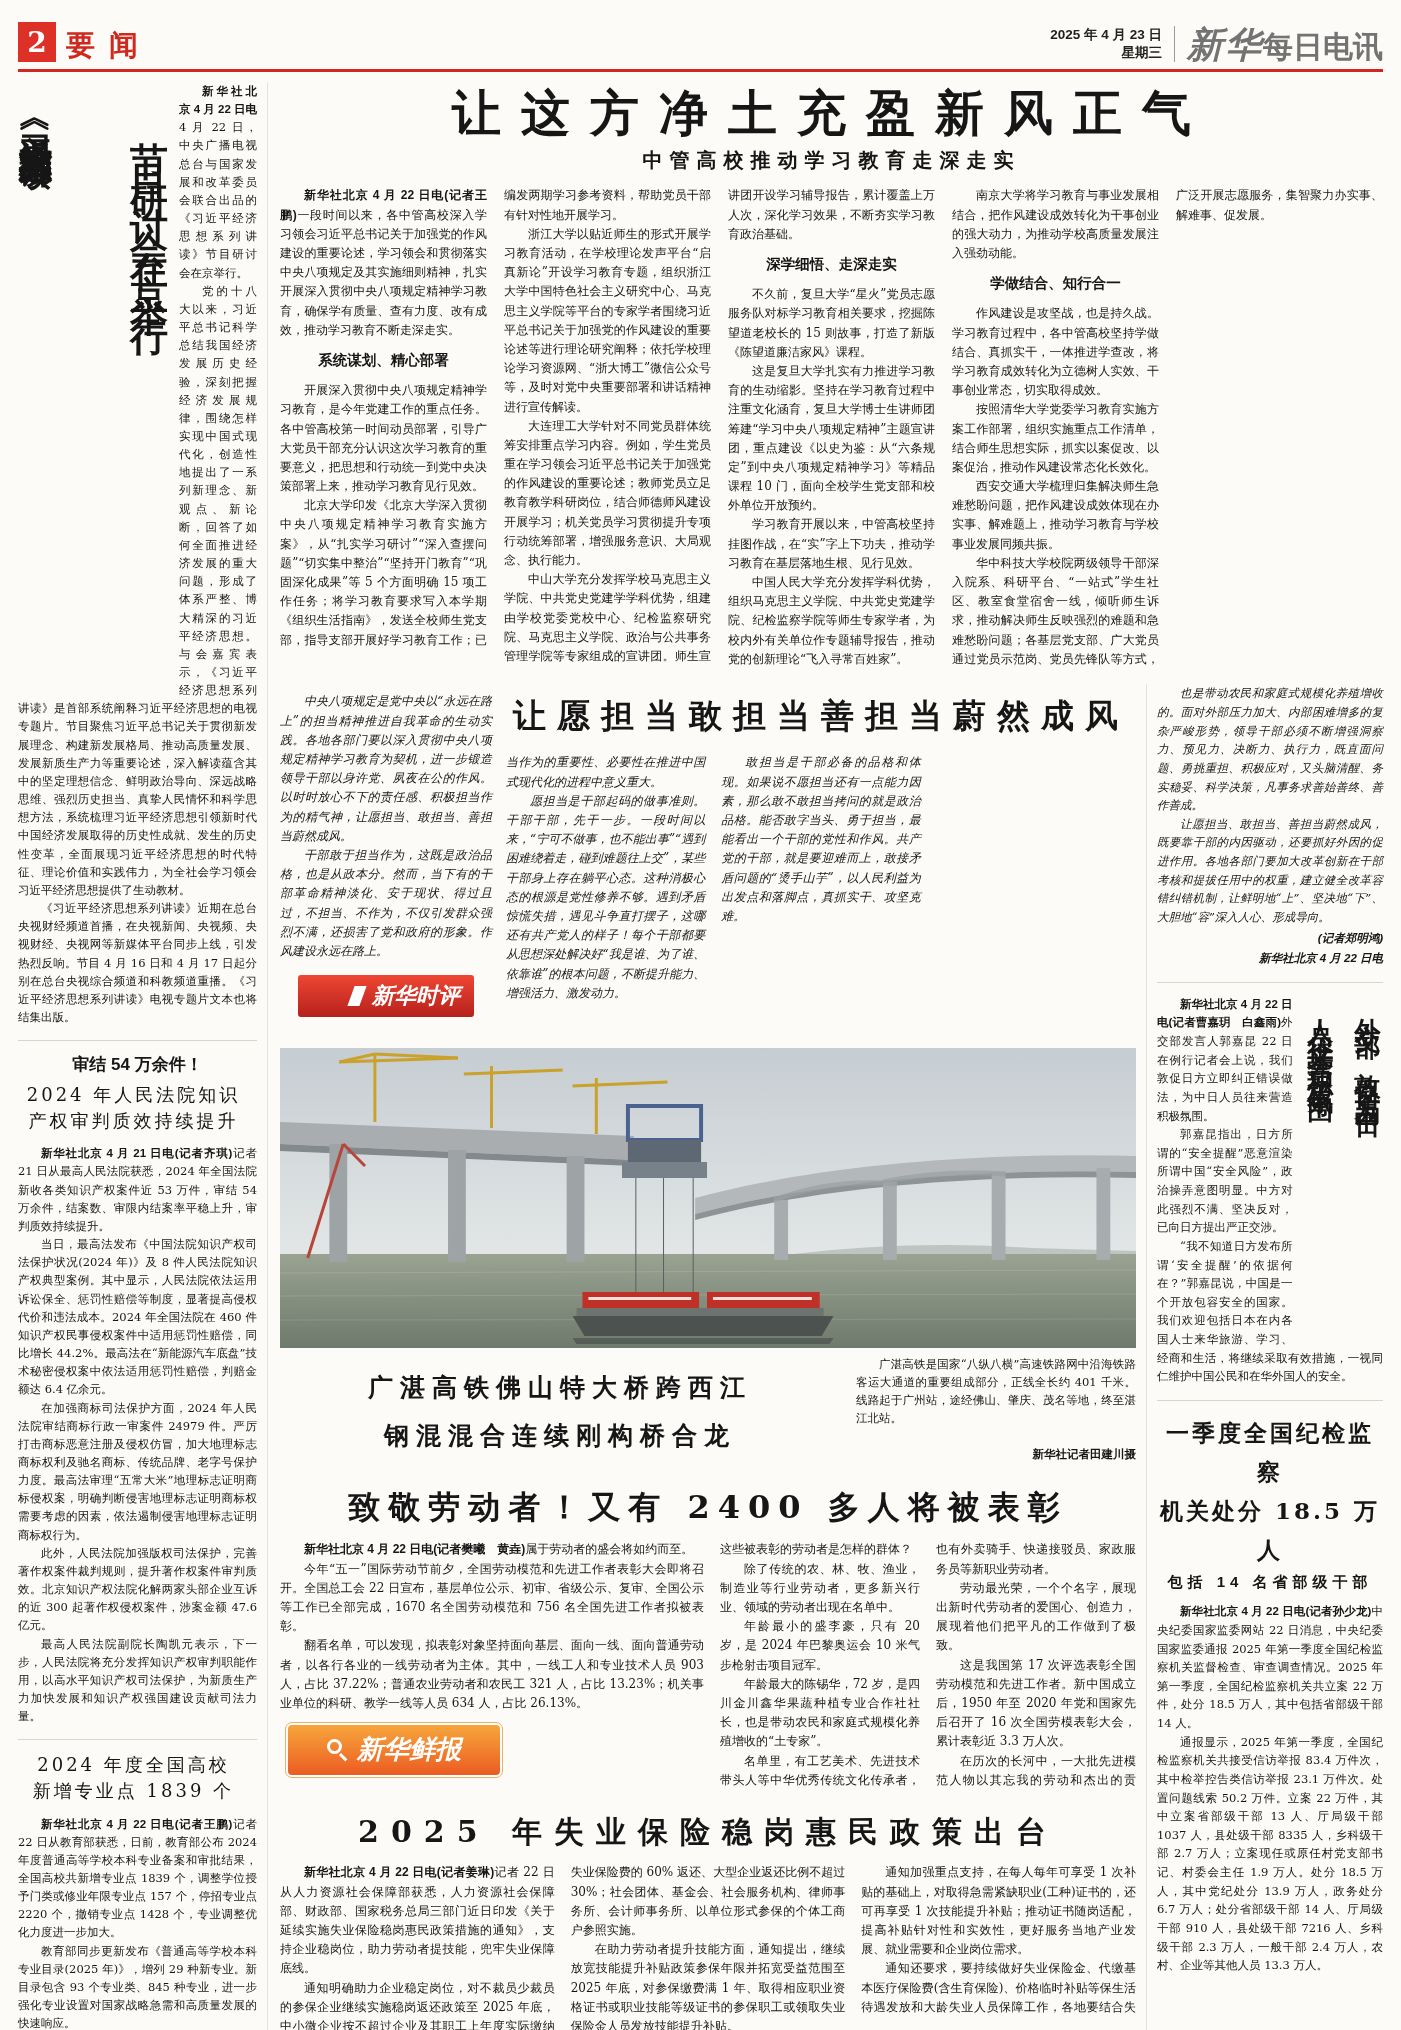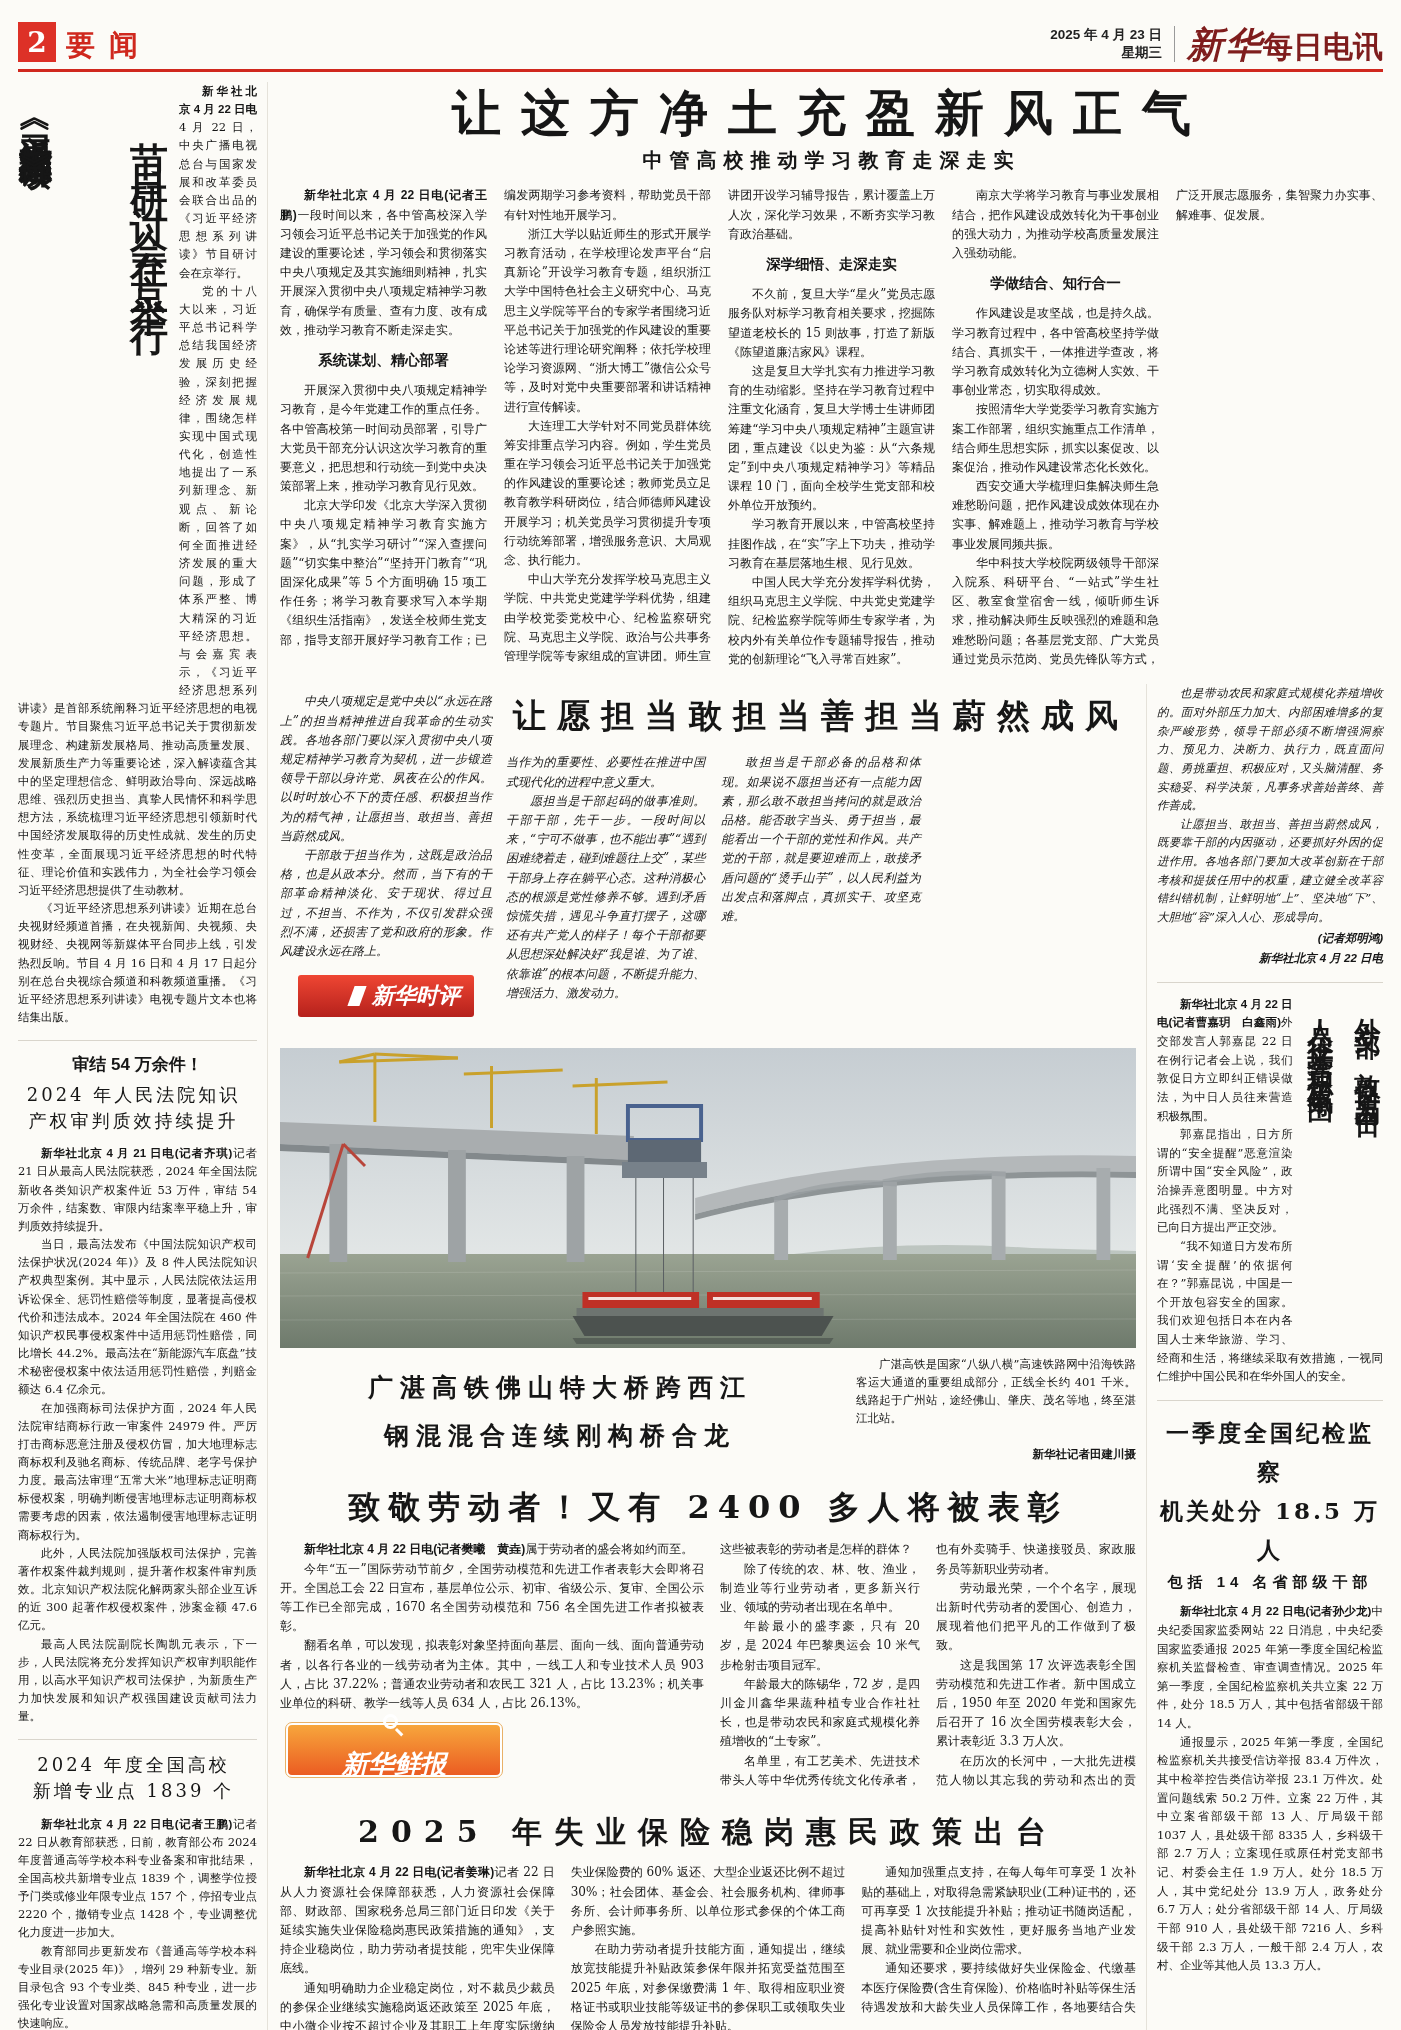--- a/index.html
+++ b/index.html
@@ -11,21 +11,21 @@
   }
   
   .hdr { display:flex; align-items:flex-end; justify-content:space-between; height:52px; }
   .hdr-left { display:flex; align-items:flex-end; gap:10px; }
   .pagenum { width:38px; height:40px; background:#dd3127; color:#fff; font-family:"DejaVu Serif",serif;
     font-size:28px; font-weight:700; display:flex; align-items:center; justify-content:center; }
   .section-title { color:#cf281e; font-size:29px; font-weight:700; letter-spacing:14px; line-height:1; padding-bottom:2px; }
   .hdr-right { display:flex; align-items:center; gap:12px; }
   .date-block { text-align:right; font-family:"Liberation Sans",sans-serif; font-size:13.5px; font-weight:700; line-height:1.35; color:#222; }
   .hdr-sep { width:1px; height:36px; background:#9a9a9a; }
-  .masthead { color:#7f1d1d; font-weight:700; font-size:30px; line-height:1; white-space:nowrap; }
+  .masthead { color:#737373; font-weight:700; font-size:30px; line-height:1; white-space:nowrap; }
   .masthead .script { font-style:italic; font-size:36px; letter-spacing:2px; }
   .redline { height:3px; background:#d0281e; margin-top:7px; }
   
   .bodygrid { display:flex; margin-top:10px; }
   .left-rail { width:250px; padding-right:10px; border-right:1px solid #e5e2da; }
   .main-zone { flex:1; padding-left:12px; }
   .midgrid { display:flex; }
   .center-zone { width:866px; padding-right:10px; }
   .right-rail { flex:1; padding-left:10px; border-left:1px solid #e5e2da; }
   
@@ -65,21 +65,21 @@
   .caption-text { flex:1; font-size:11.5px; line-height:1.55; }
   .caption-text .para { text-indent:2em; }
   .credit { text-align:right; font-family:"Liberation Sans",sans-serif; font-weight:700; margin-top:18px; }
   
   .laborers-headline { font-size:32px; font-weight:700; text-align:center; letter-spacing:8px; margin:12px 0 10px 0; white-space:nowrap; }
   .laborers-body { display:flex; gap:16px; height:258px; font-size:12px; line-height:1.6; overflow:hidden; }
   .laborers-col1 { width:424px; }
   .laborers-cols { flex:1; columns:2; column-gap:16px; column-fill:auto; height:100%; overflow:hidden; }
   .badge-xhxb { margin:10px 0 0 6px; width:216px; height:54px; background:linear-gradient(180deg,#f7a63c,#eb5c22);
     border:2px solid #fff; outline:1px solid #e9b167; color:#fff; display:flex; align-items:center; justify-content:center;
-    gap:8px; font-weight:800; font-style:italic; font-size:26px; font-family:"Liberation Sans",sans-serif; border-radius:6px;flex-direction:column; }
+    gap:8px; font-weight:800; font-style:italic; font-size:26px; font-family:"Liberation Sans",sans-serif; border-radius:6px; }
   .mag { width:22px; height:22px; position:relative; flex:0 0 22px; }
   .mag .lens { position:absolute; left:0; top:0; width:15px; height:15px; border:3px solid #fff; border-radius:50%; }
   .mag .handle { position:absolute; left:14px; top:14px; width:9px; height:3px; background:#fff; transform:rotate(45deg); transform-origin:0 0; }
   
   .insurance-headline { font-size:30px; font-weight:700; text-align:center; letter-spacing:12px; margin:14px 0 10px 0; white-space:nowrap; }
   .insurance-body { columns:3; column-gap:16px; height:188px; font-size:12px; line-height:1.6; column-fill:auto; overflow:hidden; }
   
   .rr-text { font-size:11.5px; line-height:1.62; }
   .mofa-vhead { float:right; height:334px; writing-mode:vertical-rl; margin:2px 0 8px 12px; font-weight:700; }
   .mofa-vhead .l1 { font-size:26px; letter-spacing:7px; padding-left:16px; line-height:1.2; }

